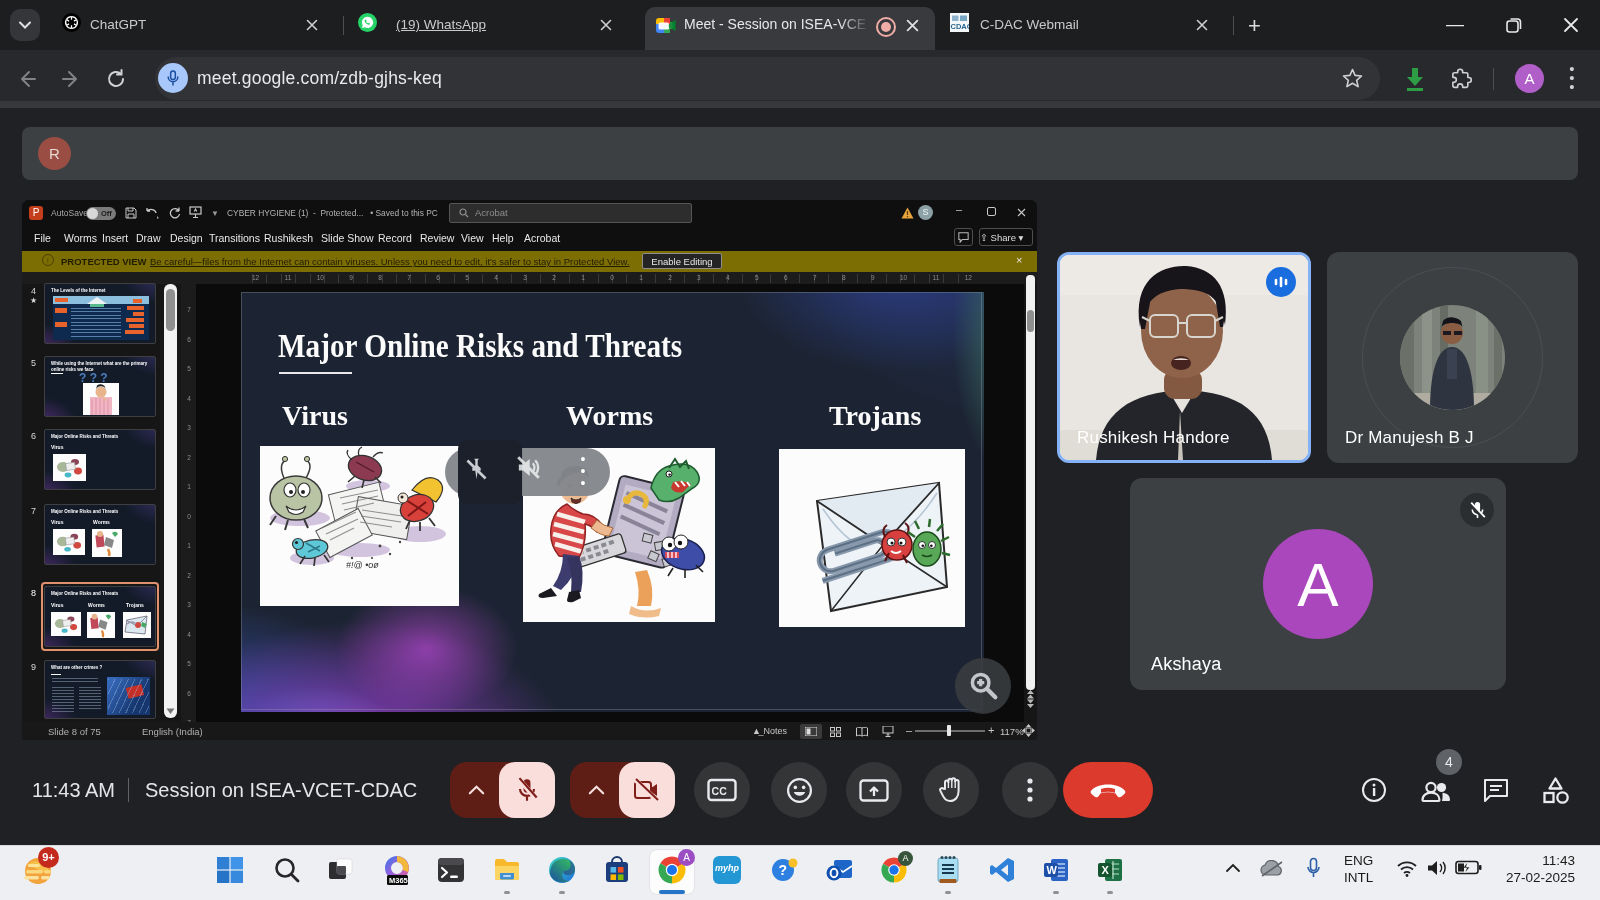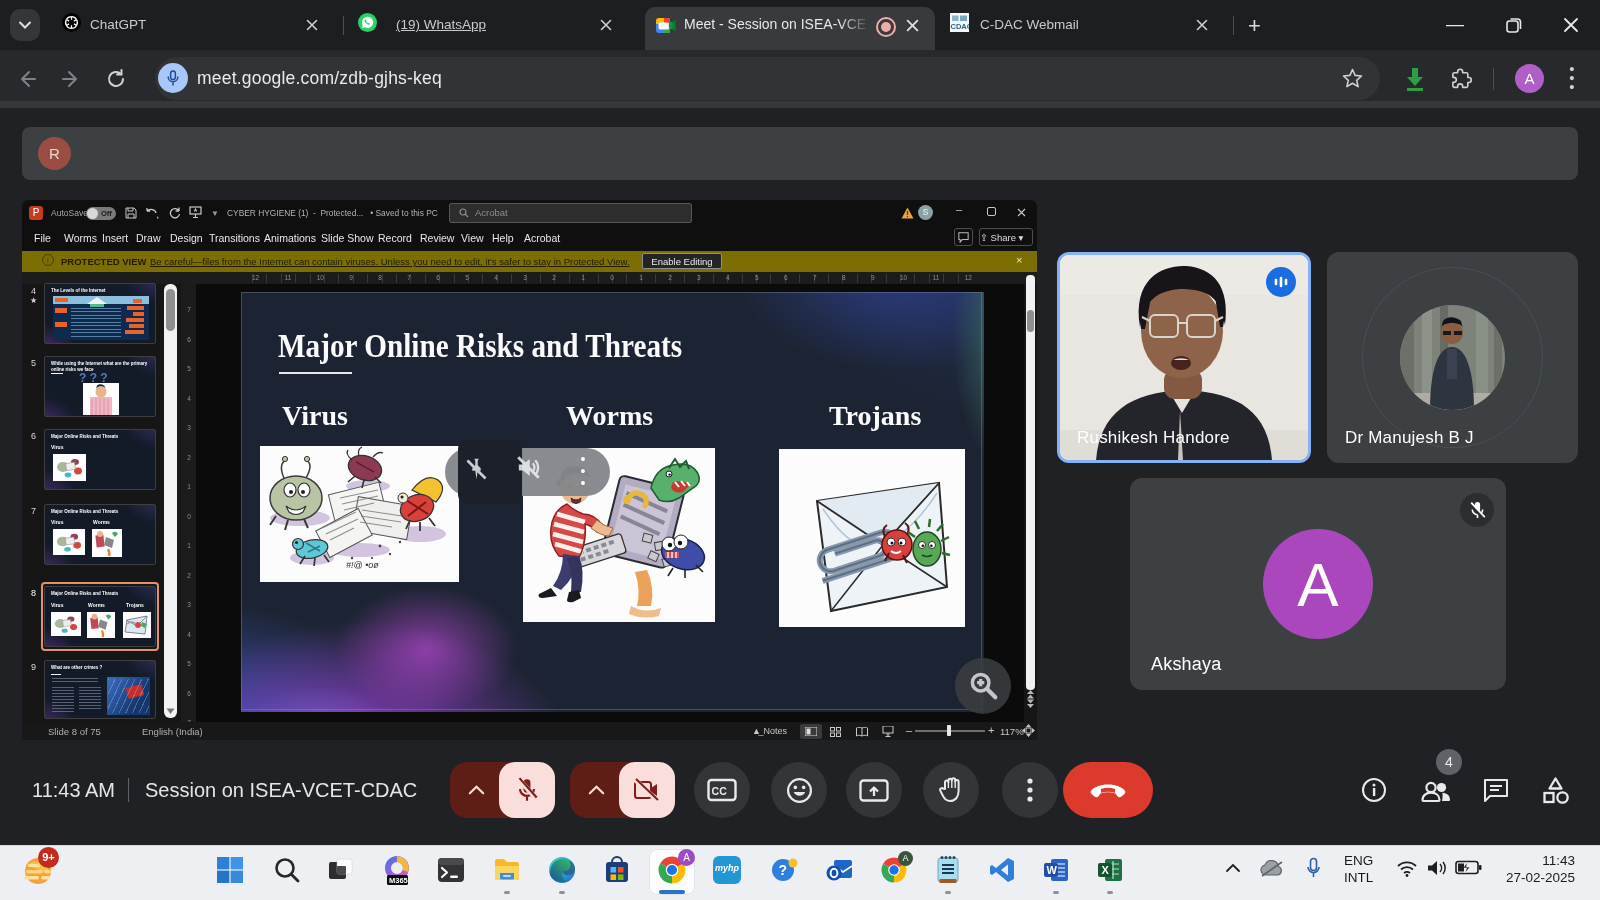--- a/index.html
+++ b/index.html
@@ -204,21 +204,21 @@
         <path d="M1 1 L8 8 M8 1 L1 8" stroke="#c8c8c8" stroke-width="1.1"></path>
       </svg>
 
     <div class="abs" style="left:0;top:25px;width:1015px;height:26px;background:#0f0f0f;"></div>
     <div class="abs mitem" style="left:12px;top:32px;">File</div>
     <div class="abs mitem" style="left:42px;top:32px;">Worms</div>
     <div class="abs mitem" style="left:80px;top:32px;">Insert</div>
     <div class="abs mitem" style="left:114px;top:32px;">Draw</div>
     <div class="abs mitem" style="left:148px;top:32px;">Design</div>
     <div class="abs mitem" style="left:187px;top:32px;">Transitions</div>
-    <div class="abs mitem" style="left:242px;top:32px;">Animations</div>
+    <div class="abs mitem" style="left:242px;top:32px;">Rushikesh</div>
     <div class="abs mitem" style="left:299px;top:32px;">Slide Show</div>
     <div class="abs mitem" style="left:356px;top:32px;">Record</div>
     <div class="abs mitem" style="left:398px;top:32px;">Review</div>
     <div class="abs mitem" style="left:439px;top:32px;">View</div>
     <div class="abs mitem" style="left:470px;top:32px;">Help</div>
     <div class="abs mitem" style="left:502px;top:32px;">Acrobat</div>
     <div class="abs" style="left:932px;top:28px;width:19px;height:18px;border:1px solid #4e4e4e;border-radius:3px;"></div>
     <svg class="abs" style="left:936px;top:32px;" width="11" height="11" viewBox="0 0 13 13">
         <path d="M1 1 h11 v8 H5 l-2.5 3 v-3 H1z" fill="none" stroke="#bbb" stroke-width="1.2"></path>
       </svg>
@@ -396,21 +396,21 @@
         radial-gradient(ellipse 300px 190px at 16% 110%, rgba(155,65,212,.95), rgba(155,65,212,0) 70%),
         radial-gradient(ellipse 260px 170px at -5% 103%, rgba(66,92,205,.8), rgba(66,92,205,0) 72%),
         radial-gradient(ellipse 100px 50px at 10% 102%, rgba(45,170,180,.45), rgba(45,170,180,0) 70%),
         #1c2433;">
       <div class="abs" style="left:37px;top:36px;font-family:'Liberation Serif',serif;font-weight:bold;font-size:33px;color:#fbfbfb;transform:scaleX(.885);transform-origin:0 0;white-space:nowrap;">Major Online Risks and Threats</div>
       <div class="abs" style="left:38px;top:80px;width:73px;height:2px;background:#e8e8e8;"></div>
       <div class="abs" style="left:41px;top:108px;font-family:'Liberation Serif',serif;font-weight:bold;font-size:28px;color:#fbfbfb;">Virus</div>
       <div class="abs" style="left:325px;top:108px;font-family:'Liberation Serif',serif;font-weight:bold;font-size:28px;color:#fbfbfb;">Worms</div>
       <div class="abs" style="left:588px;top:108px;font-family:'Liberation Serif',serif;font-weight:bold;font-size:28px;color:#fbfbfb;">Trojans</div>
       <div class="abs" style="left:0;top:0;width:741px;height:418px;border:1px solid rgba(150,160,170,.35);"></div>
-      <div id="img1" class="abs" style="left:19px;top:154px;width:199px;height:136px;background:#fcfcfc;">
+      <div id="img1" class="abs" style="left:19px;top:154px;width:199px;height:160px;background:#fcfcfc;">
         <svg width="199" height="136" viewBox="0 0 199 136">
           <g fill="#c5b2d6" opacity=".75">
             <ellipse cx="40" cy="72" rx="30" ry="8"></ellipse>
             <ellipse cx="108" cy="40" rx="22" ry="6"></ellipse>
             <ellipse cx="160" cy="88" rx="26" ry="8"></ellipse>
             <ellipse cx="52" cy="112" rx="22" ry="7"></ellipse>
             <ellipse cx="100" cy="104" rx="30" ry="7"></ellipse>
           </g>
 
           <g stroke="#555" stroke-width="1">

